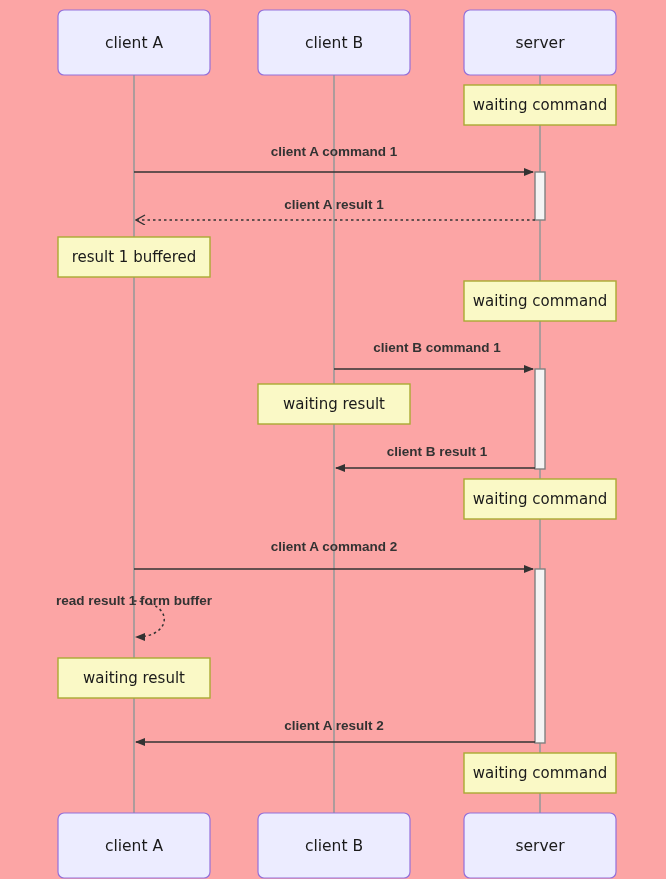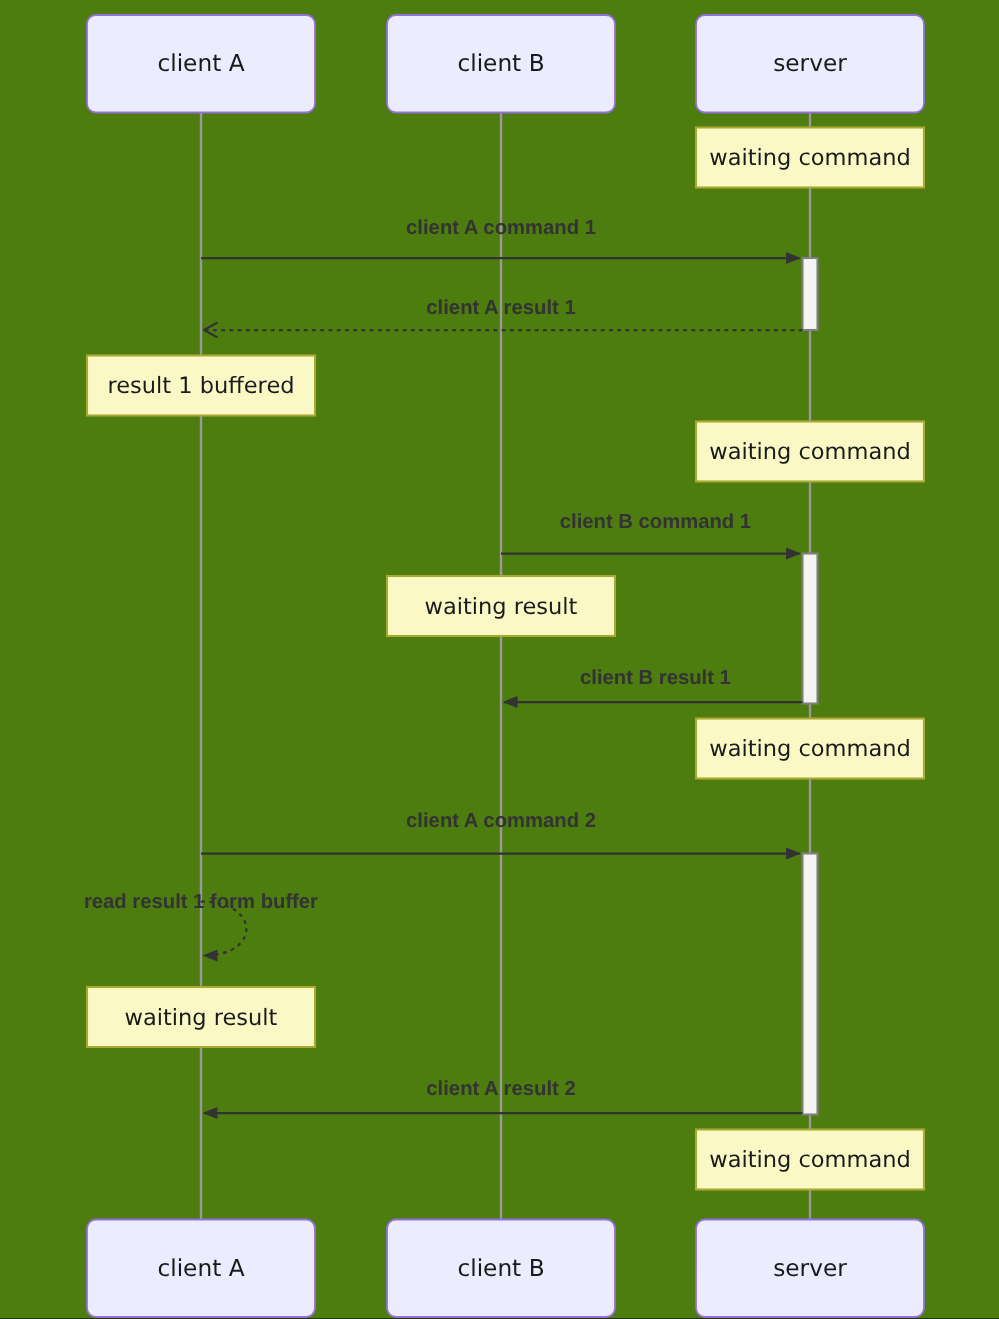--- a/index.html
+++ b/index.html
@@ -7,21 +7,21 @@
     padding: 0;
     background: #000000;
   }
   body {
     font-family: "DejaVu Sans", "Liberation Sans", sans-serif;
   }
   #diagram-root {
     position: relative;
     width: 666px;
     height: 879px;
-    background: #4d7c0f;
+    background: #fca5a5;
     overflow: hidden;
   }
   #diagram-svg {
     position: absolute;
     top: 0;
     left: 0;
     width: 666px;
     height: 879px;
   }
   .participant-label {

